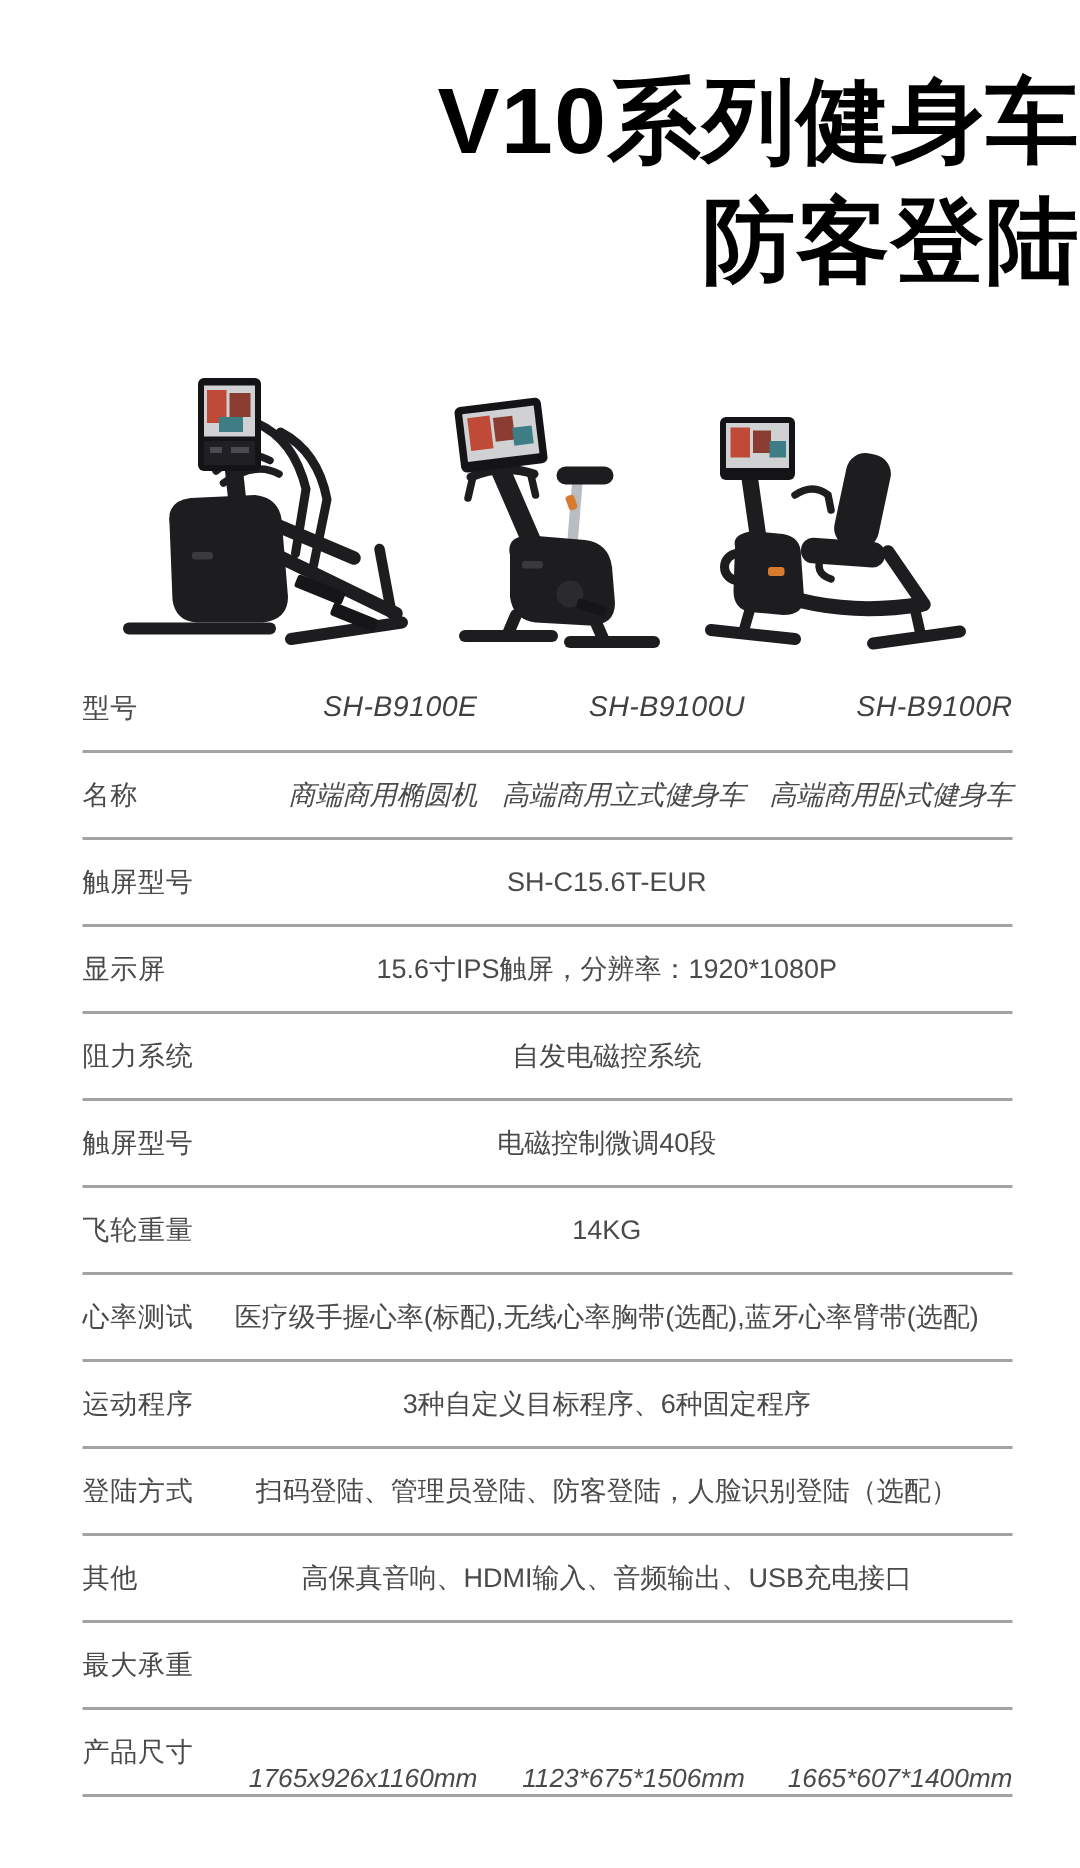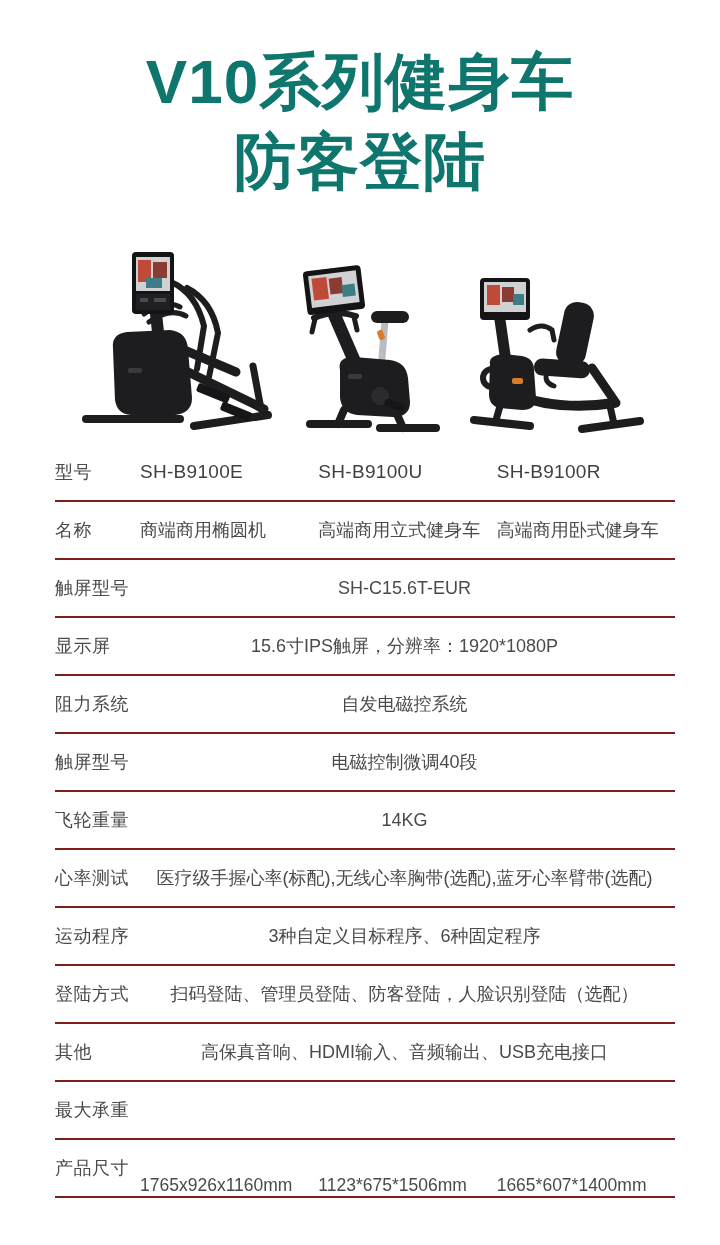--- a/index.html
+++ b/index.html
@@ -6,45 +6,46 @@
   body{
     width:720px;height:1245px;background:#ffffff;
     font-family:"Liberation Sans","DejaVu Sans",sans-serif;
     color:#4a4a4a;overflow:hidden;
   }
   .page{width:720px;height:1245px;position:relative;}
 
   
   .title-block{padding-top:42px;text-align:center;}
   .title-line{
-    font-size:62px;line-height:80px;font-weight:700;color:#0f766e;
+    font-size:62px;line-height:80px;font-weight:700;color:#000000;
     letter-spacing:1px;
+    text-align:right;
   }
 
   
   .products{
     margin-top:44px;height:188px;
     display:flex;justify-content:center;align-items:flex-end;gap:4px;
   }
   .product-fig{display:block;}
   .product-fig.elliptical{width:204px;height:186px;}
   .product-fig.upright{width:172px;height:172px;}
   .product-fig.recumbent{width:182px;height:160px;margin-left:6px;}
 
   
   .spec-table{margin:10px 45px 0 55px;}
   .spec-row{
     display:flex;align-items:center;
     min-height:56px;
-    border-bottom:2px solid #7f1d1d;
+    border-bottom:2px solid #a3a3a3;
     font-size:18px;color:#4a4a4a;
   }
   .row-label{width:85px;flex:none;text-align:left;letter-spacing:.5px;}
   .row-value{flex:1;text-align:center;padding-right:6px;}
-  .spec-row .cell{flex:1;text-align:left;}
+  .spec-row .cell{flex:1;text-align:right;font-style:italic;}
   .spec-row.model-row .cell{font-size:19px;color:#404040;letter-spacing:.3px;}
   .spec-row.dims-row .cell{font-size:17.5px;margin-top:35px;}
 
   
   .footer-note{
     margin:18px 45px 0 0;text-align:right;
     font-size:17px;color:#4c4c4c;letter-spacing:.5px;
   }
 </style>
 </head>

